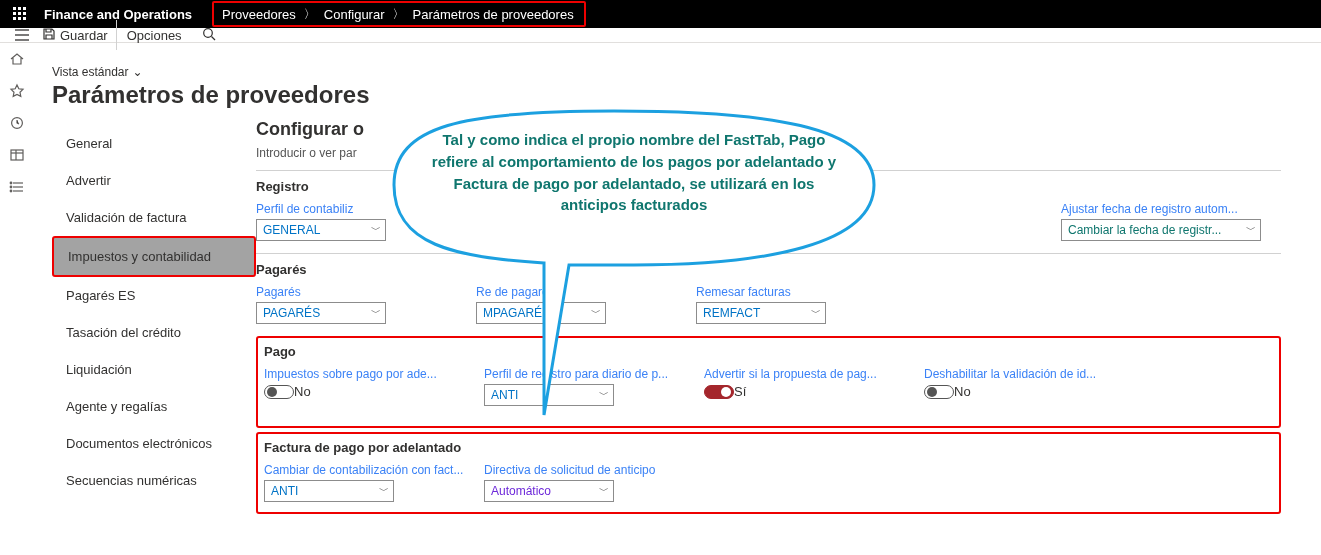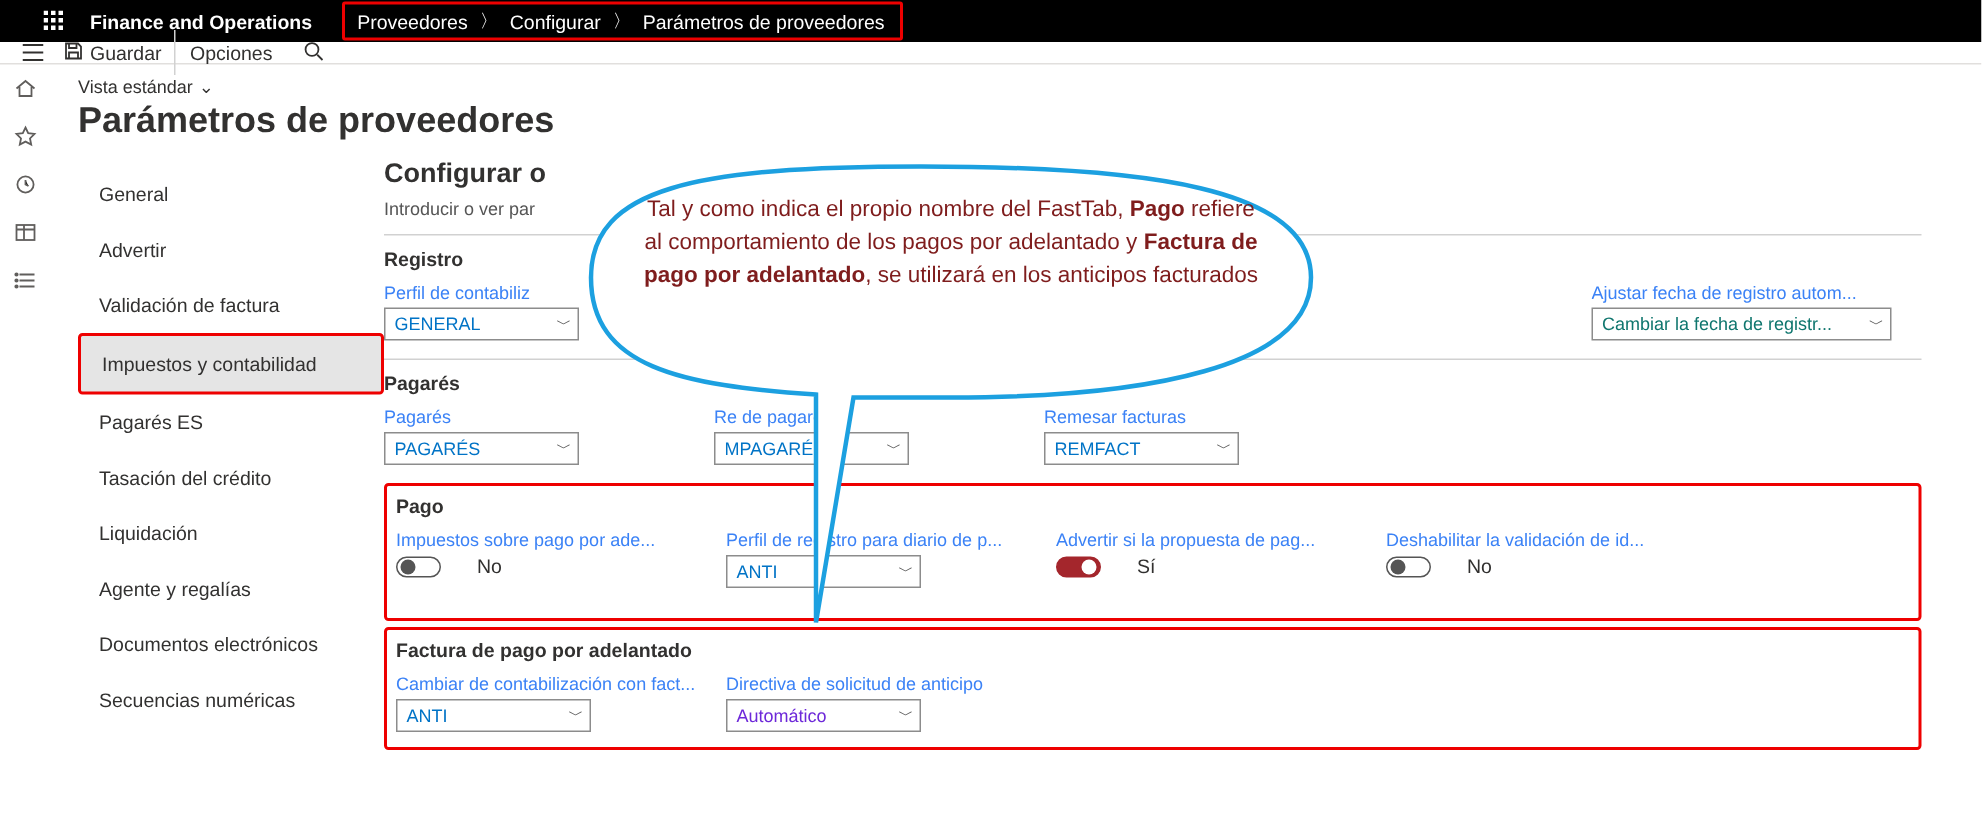--- a/index.html
+++ b/index.html
@@ -1,66 +1,66 @@
 <!DOCTYPE html>
 <html><head>
 <meta charset="utf-8">
 <style>
   * { box-sizing: border-box; margin: 0; padding: 0; font-family: "Segoe UI", Arial, sans-serif; }
   body { width: 1321px; height: 555px; overflow: hidden; font-size: 13px; color: #323130; background: #fff; }
 
-  .header { height: 28px; background: #000; color: #fff; display: flex; align-items: center; padding-left: 16px; }
+  .header { height: 28px; background: #000; color: #fff; display: flex; align-items: center; }
   .waffle { width: 40px; height: 28px; display: flex; align-items: center; justify-content: center; background: #000; }
   .waffle svg { width: 14px; height: 14px; }
   .brand { padding: 0 14px 0 4px; font-size: 13px; font-weight: 600; }
   .breadcrumb-wrap { border: 2px solid #e00; border-radius: 2px; height: 26px; display: flex; align-items: center; padding: 0 10px 0 8px; margin-left: 6px; }
   .bc-item { font-size: 13px; }
   .bc-sep { margin: 0 8px; font-size: 12px; }
 
   .toolbar { height: 15px; display: flex; align-items: center; padding-left: 8px; border-bottom: 1px solid #e1dfdd; }
   .nav-toggle { width: 28px; height: 28px; display: flex; align-items: center; justify-content: center; }
   .save-btn { display: flex; align-items: center; height: 30px; padding: 0 8px 0 4px; border-right: 1px solid #d1d1d1; margin-left: 2px; }
   .save-btn .icon { margin-right: 4px; }
   .opt-btn { padding: 0 10px; }
   .search-ic-wrap { padding: 0 10px; }
 
   .main { display: flex; height: calc(100% - 58px); }
   .leftrail { width: 34px; display: flex; flex-direction: column; align-items: center; padding-top: 8px; gap: 16px; color: #605e5c; }
   .leftrail .ic { width: 16px; height: 16px; }
 
   .content { flex: 1; padding: 0 0 0 18px; position: relative; }
-  .view-std { font-size: 12px; margin-top: 8px; display: flex; align-items: center; gap: 4px; }
+  .view-std { font-size: 12px; margin-top: 22px; display: flex; align-items: center; gap: 4px; }
   .page-title { font-size: 24px; font-weight: 600; margin-top: 2px; }
 
   .body-flex { display: flex; margin-top: 10px; }
   .sidenav { width: 204px; padding-top: 6px; }
   .sidenav .item { padding: 11px 6px 11px 14px; font-size: 13px; cursor: pointer; }
-  .sidenav .item.selected { border: 2px solid #e00; border-radius: 3px; background: #e5e5e5; }
+  .sidenav .item.selected { border: 2px solid #e00; border-radius: 3px; background: #a3a3a3; }
 
   .form-area { flex: 1; position: relative; padding-right: 40px; }
   .sec-title { font-size: 18px; font-weight: 600; margin-bottom: 6px; }
   .sec-sub { font-size: 12px; color: #555; margin-bottom: 10px; }
   .ft-head { font-size: 13px; font-weight: 600; border-top: 1px solid #d1d1d1; padding: 8px 0 6px 0; }
   .row { display: flex; gap: 20px; padding: 2px 0 12px 0; align-items: flex-start; }
   .field { width: 200px; }
   .field.wide { width: 220px; }
   .lbl { font-size: 12px; color: #3b82f6; margin-bottom: 3px; white-space: nowrap; overflow: hidden; text-overflow: ellipsis; display: block; }
   .dd { width: 130px; height: 22px; border: 1px solid #8c8c8c; display: flex; align-items: center; justify-content: space-between; padding: 0 4px 0 6px; font-size: 12px; color: #0073c6; background:#fff; }
   .dd .chev { color: #555; font-size: 10px; }
   .dd.lg { width: 200px; }
   .toggle { width: 30px; height: 14px; border-radius: 8px; background: #fff; border: 1px solid #555; position: relative; display: inline-block; vertical-align: middle; }
   .toggle::after { content:""; width:10px; height:10px; border-radius:50%; background:#555; position:absolute; top:1px; left:2px; }
   .toggle.on { background:#a4262c; border-color:#a4262c; }
   .toggle.on::after { background:#fff; left:auto; right:2px; }
-  .tog-wrap { display:flex; align-items:center; gap:24px; }
+  .tog-wrap { display:flex; align-items:center; gap:0; }
   .redbox { border: 2px solid #e00; border-radius: 3px; padding: 6px 6px 8px 6px; margin-bottom: 4px; }
 
   .callout { position: absolute; left: 300px; top: 62px; width: 560px; height: 200px; z-index: 50; }
   .callout svg { position: absolute; top: 0; left: 0; }
-  .callout-text { position: absolute; top: 24px; left: 90px; width: 420px; text-align: center; font-size: 15px; line-height: 1.45; color:#7f1d1d; }
+  .callout-text { position: absolute; top: 24px; left: 90px; width: 420px; text-align: center; font-size: 15px; line-height: 1.45; color:#0f766e;font-weight:bold; }
 </style>
 </head>
 <body>
 
 <div class="header">
   <div class="waffle">
     <svg viewBox="0 0 14 14">
         <g fill="#fff">
           <rect x="0" y="0" width="3" height="3"></rect>
           <rect x="5" y="0" width="3" height="3"></rect>

